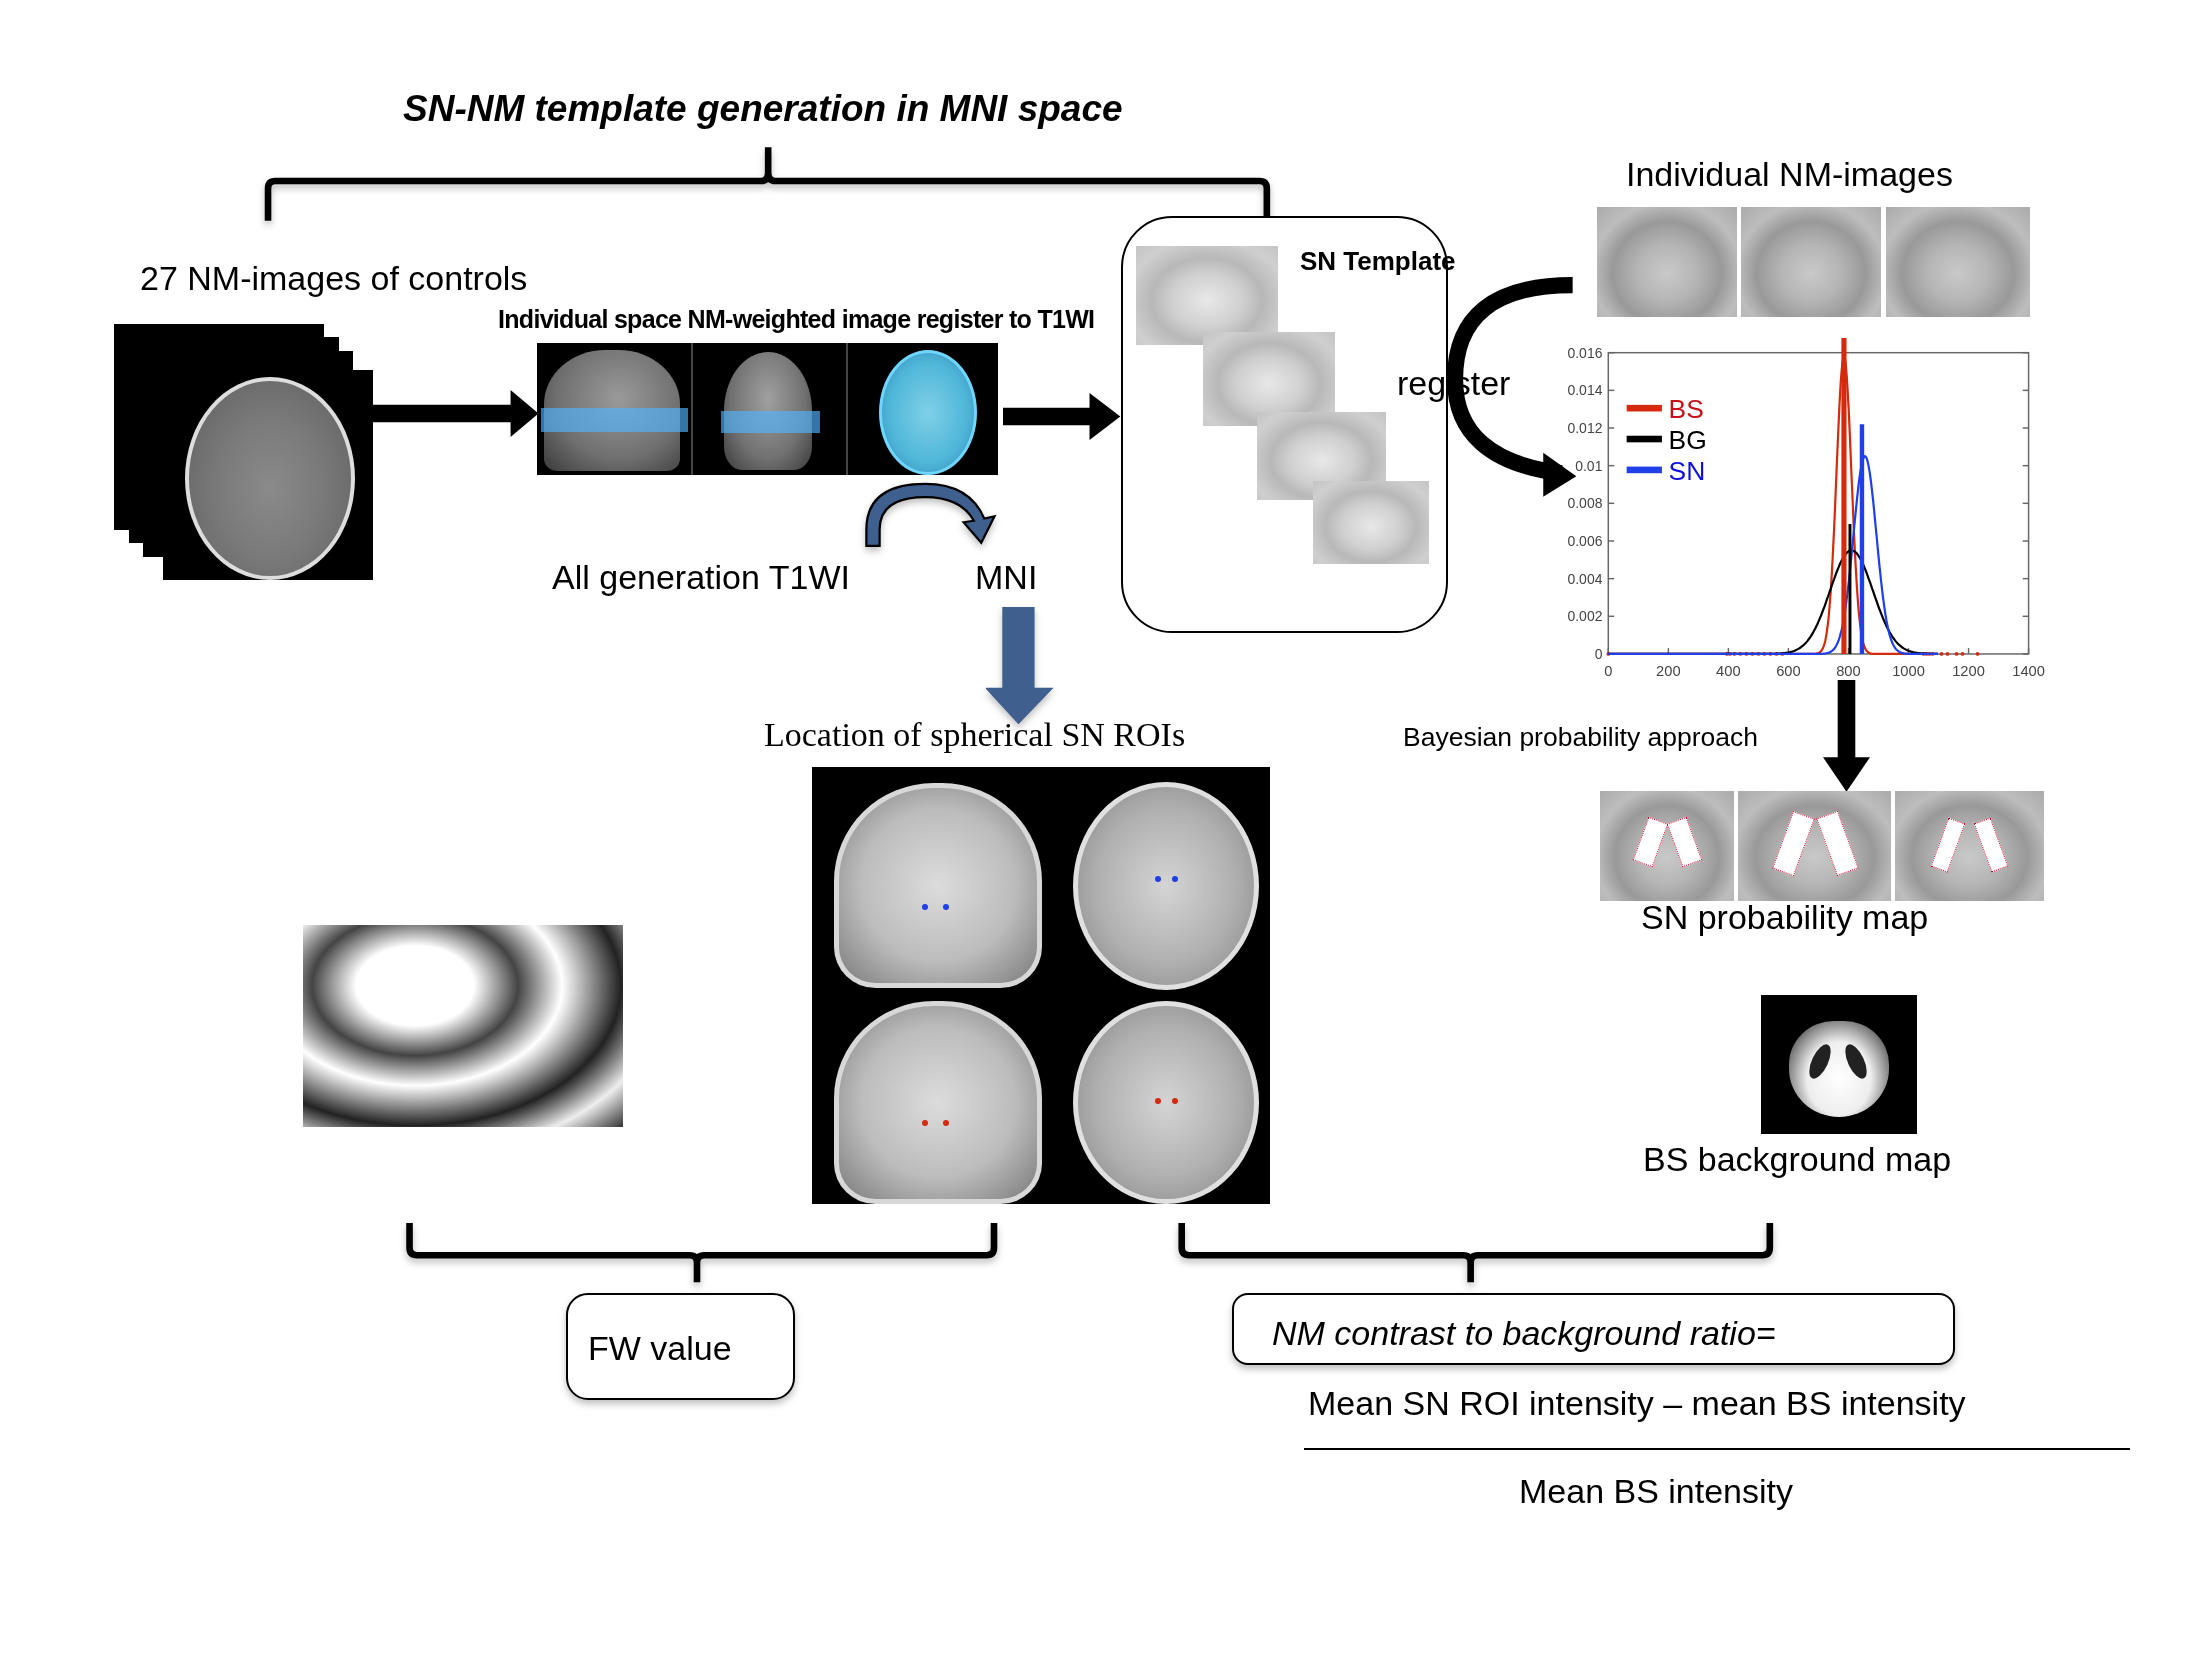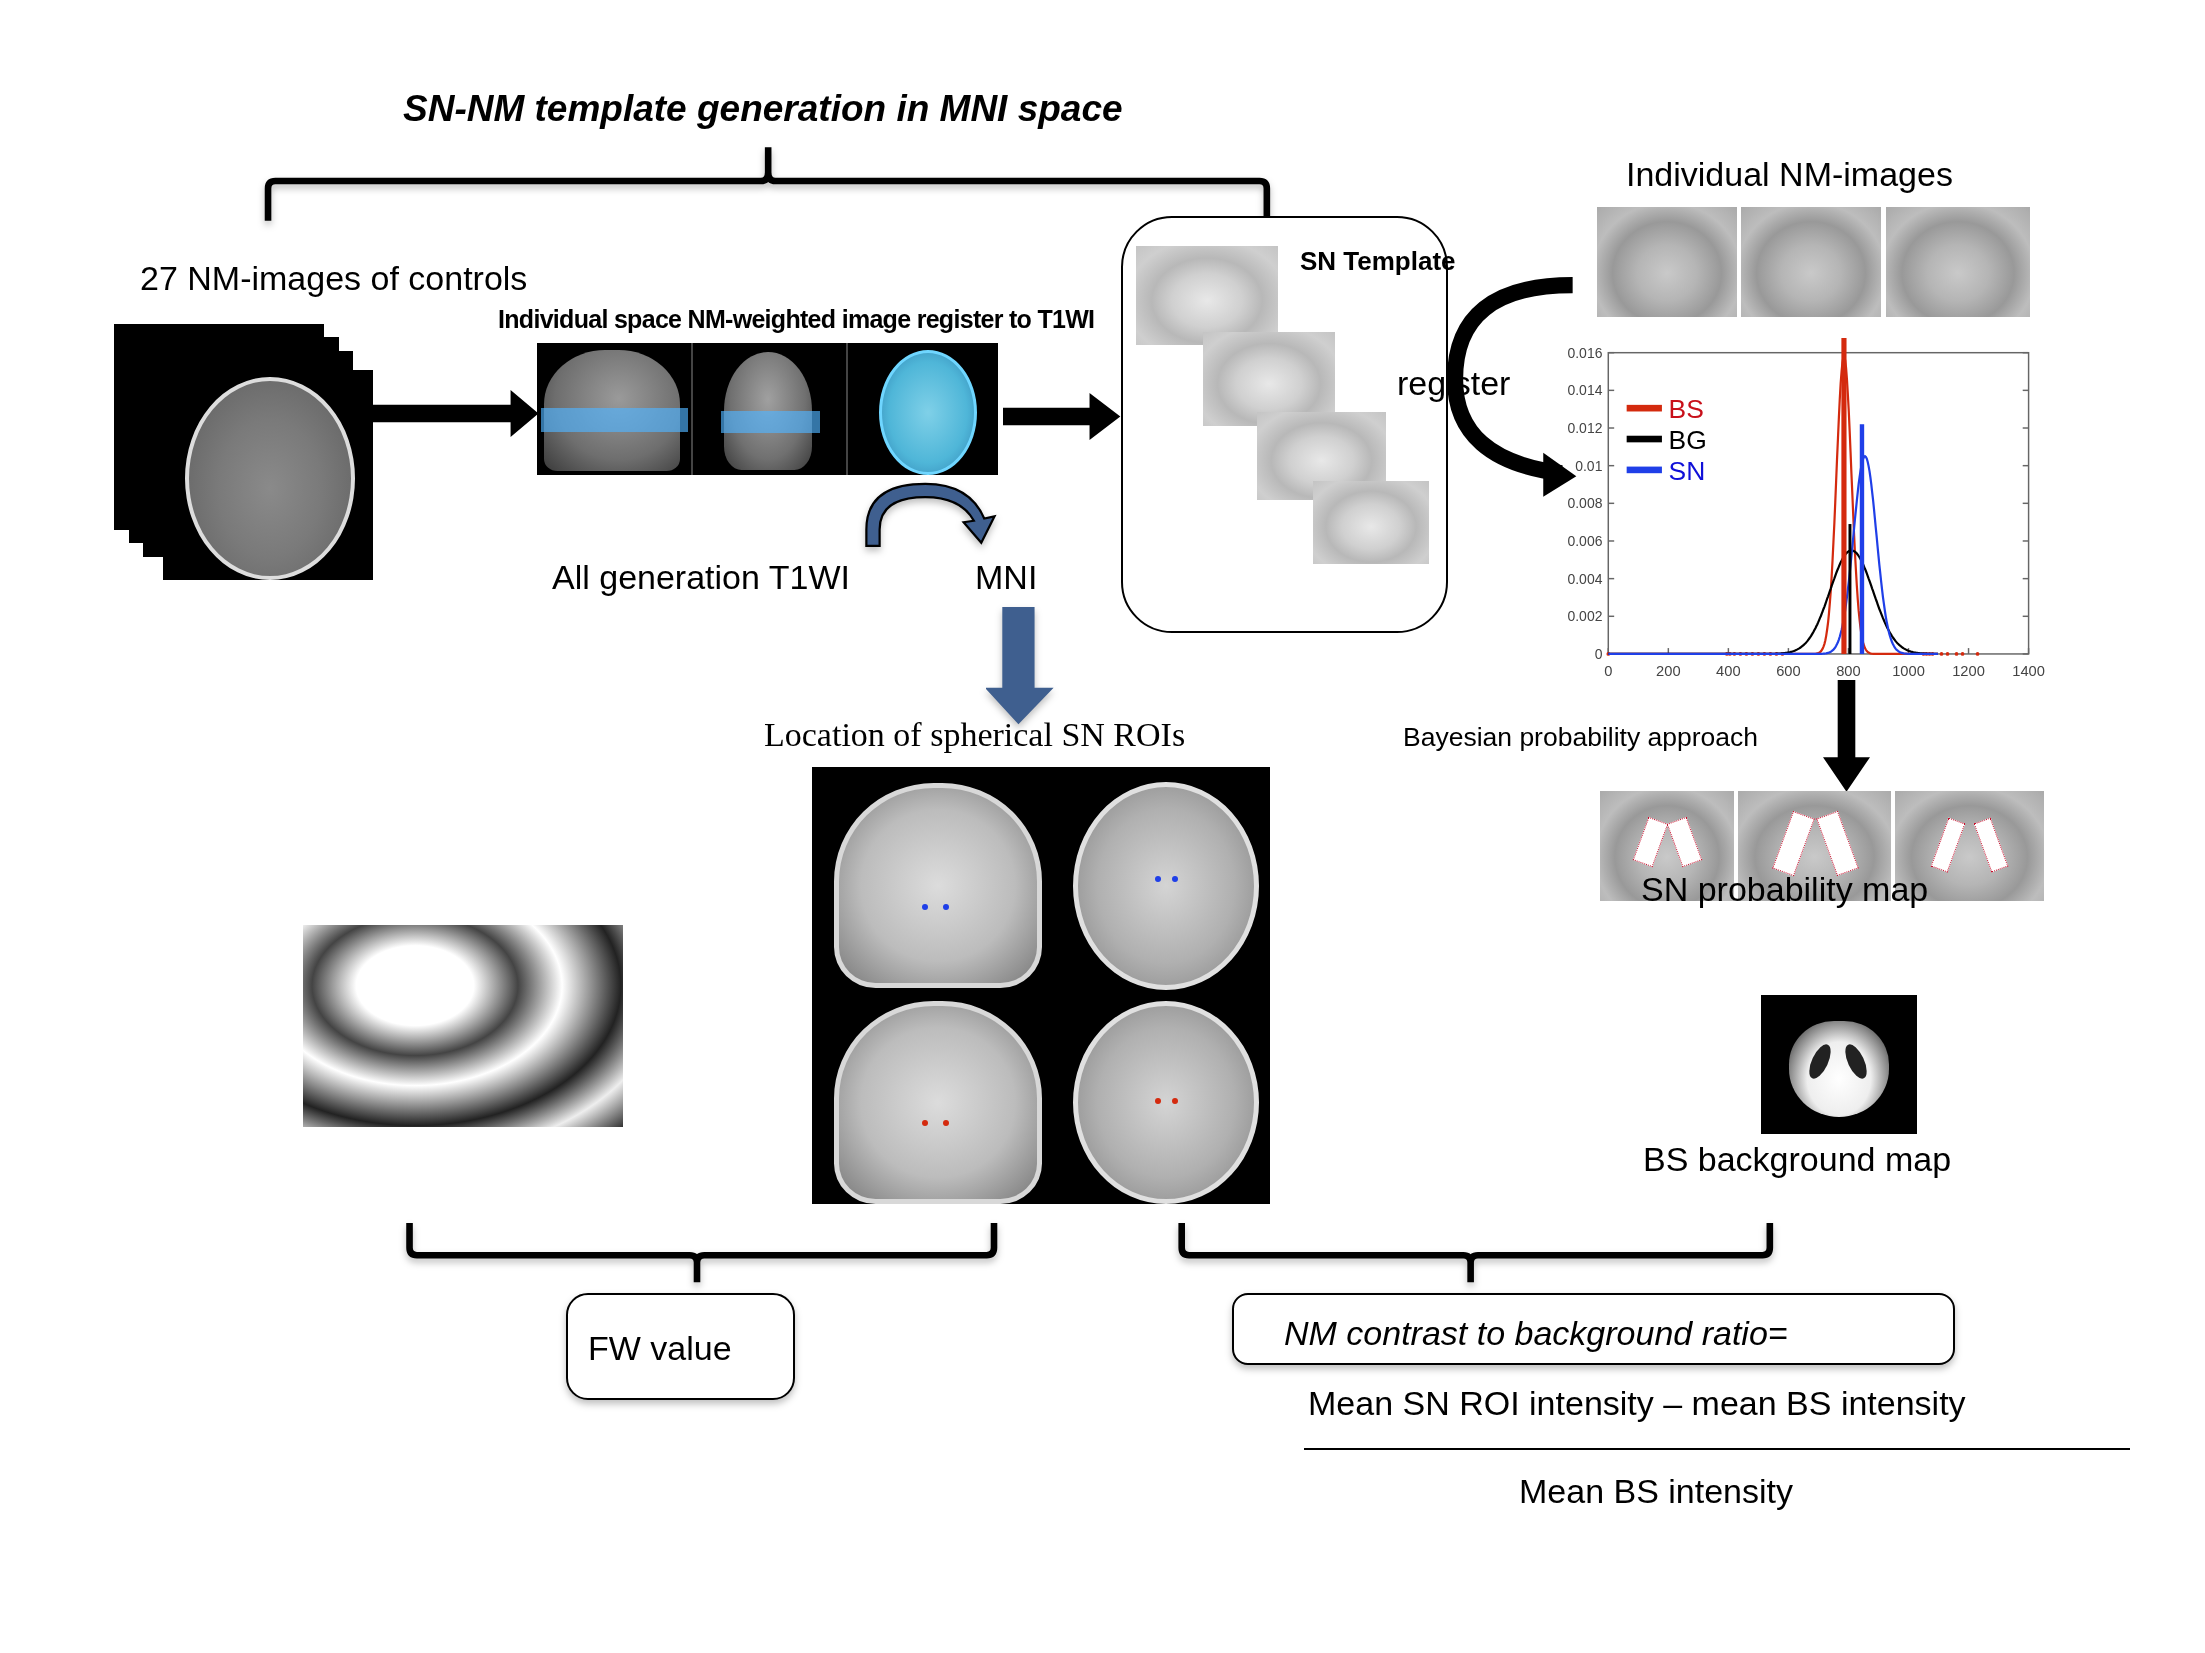--- a/index.html
+++ b/index.html
@@ -174,21 +174,21 @@
   <div class="abs" style="left:74px; top:28px; width:19px; height:44px; background:#fff; border:1.5px dotted #c8102e; transform:rotate(-20deg);"></div>
 </div>
 <div class="mri nm-slice" style="left:1738px; top:791px; width:153px; height:110px;">
   <div class="abs" style="left:44px; top:22px; width:20.6px; height:59px; background:#fff; border:1.5px dotted #c8102e; transform:rotate(20deg);"></div>
   <div class="abs" style="left:88px; top:22px; width:20.6px; height:59px; background:#fff; border:1.5px dotted #c8102e; transform:rotate(-20deg);"></div>
 </div>
 <div class="mri nm-slice" style="left:1895px; top:791px; width:149px; height:110px;">
   <div class="abs" style="left:44px; top:28px; width:16px; height:50px; background:#fff; border:1.5px dotted #c8102e; transform:rotate(20deg);"></div>
   <div class="abs" style="left:87px; top:28px; width:16px; height:50px; background:#fff; border:1.5px dotted #c8102e; transform:rotate(-20deg);"></div>
 </div>
-<div class="txt big" style="left:1641px; top:872px;">SN probability map</div>
+<div class="txt big" style="left:1641px; top:900px;">SN probability map</div>
 
 <div class="mri" style="left:1761px; top:995px; width:156px; height:139px; background:#000;">
   <div class="abs" style="left:28px; top:26px; width:100px; height:96px; border-radius:45% 45% 50% 50%; background: radial-gradient(ellipse at 50% 60%, #fff 0%, #eee 45%, #888 70%, #000 100%);"></div>
   <div class="abs" style="left:51px; top:48px; width:16px; height:37px; border-radius:50%; background:#222; transform:rotate(25deg);"></div>
   <div class="abs" style="left:87px; top:48px; width:16px; height:37px; border-radius:50%; background:#222; transform:rotate(-25deg);"></div>
 </div>
 <div class="txt big" style="left:1643px; top:1142px;">BS background map</div>
 
 <div class="txt big" style="left:764px; top:718px;font-family:Liberation Serif, serif;">Location of spherical SN ROIs</div>
 <div class="abs" style="left:812px; top:767px; width:458px; height:437px; background:#000;">
@@ -211,17 +211,17 @@
 <svg class="abs shadow" style="left:403px; top:1220px;" width="599" height="66" viewBox="0 0 815 90">
   <path d="M8,4 L8,38 Q8,48 18,48 L390,48 Q400,48 400,58 L400,85 L400,58 Q400,48 410,48 L795,48 Q805,48 805,38 L805,4" fill="none" stroke="#000" stroke-width="9"></path>
 </svg>
 <div class="rounded-box shadow" style="left:566px; top:1293px; width:225px; height:103px; border-radius:22px;"></div>
 <div class="txt big" style="left:588px; top:1331px;">FW value</div>
 
 <svg class="abs shadow" style="left:1175px; top:1220px;" width="603" height="66" viewBox="0 0 820 90">
   <path d="M8,4 L8,38 Q8,48 18,48 L392,48 Q402,48 402,58 L402,85 L402,58 Q402,48 412,48 L800,48 Q810,48 810,38 L810,4" fill="none" stroke="#000" stroke-width="9"></path>
 </svg>
 <div class="rounded-box shadow" style="left:1232px; top:1293px; width:719px; height:68px; border-radius:16px;"></div>
-<div class="txt big" style="left:1272px; top:1316px; font-style:italic;margin-left:12px;">NM contrast to background ratio=</div>
+<div class="txt big" style="left:1272px; top:1316px; font-style:italic;">NM contrast to background ratio=</div>
 <div class="txt big" style="left:1308px; top:1386px;">Mean SN ROI intensity – mean BS intensity</div>
 <div class="abs" style="left:1304px; top:1448px; width:826px; height:2.2px; background:#000;"></div>
 <div class="txt big" style="left:1519px; top:1474px;">Mean BS intensity</div>
 
 
 </body></html>

